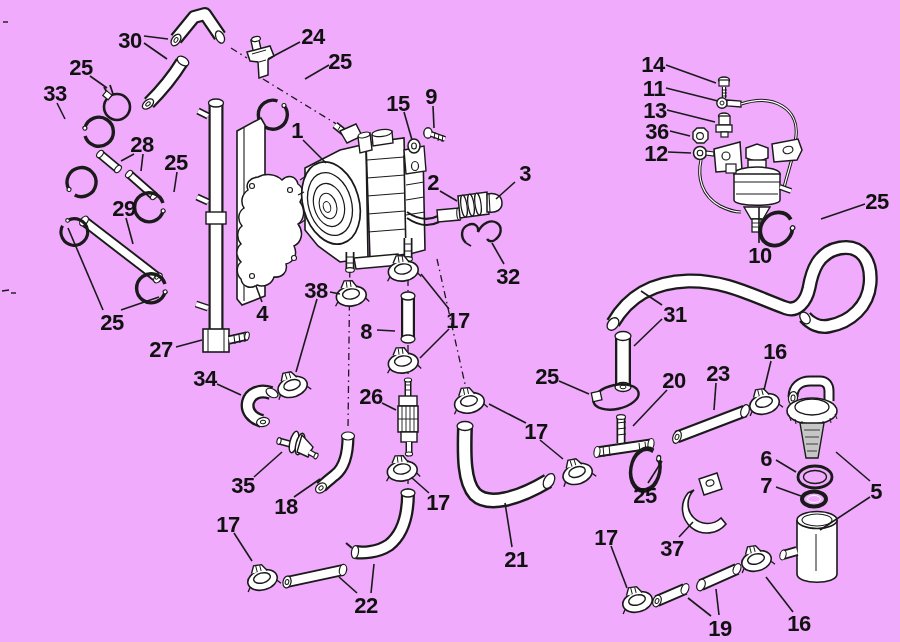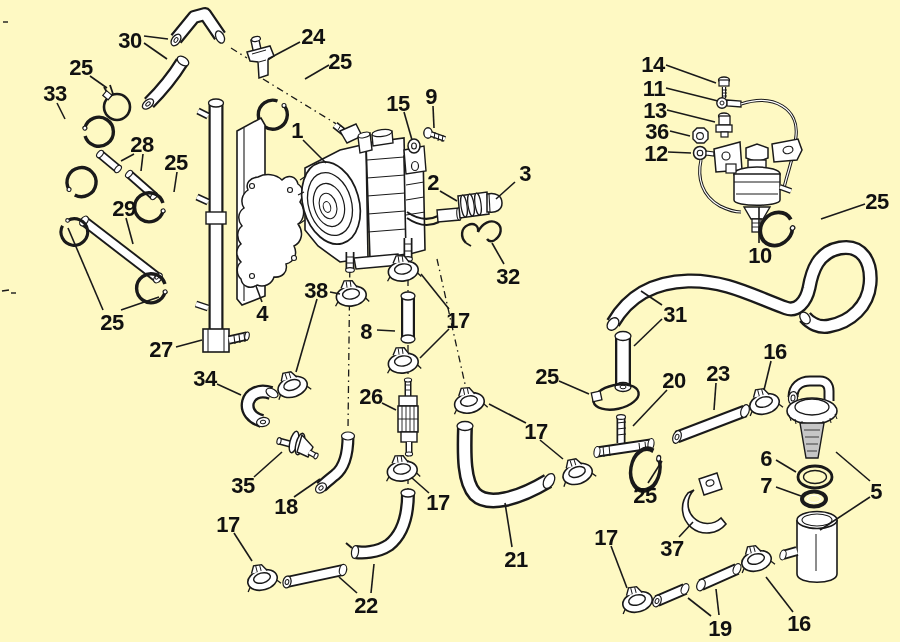--- a/index.html
+++ b/index.html
@@ -1,16 +1,16 @@
 <!DOCTYPE html>
 <html><head>
 <meta charset="utf-8">
 <style>
   html,body{margin:0;padding:0;background:#fff;}
-  #stage{position:relative;width:900px;height:642px;background:#fef9c3;overflow:hidden;
+  #stage{position:relative;width:900px;height:642px;background:#f0abfc;overflow:hidden;
          font-family:"Liberation Sans", sans-serif;text-align:center;}
   svg{display:block;}
   .tubeB{stroke:#1a1a1a;fill:none;}
   .tubeW{stroke:#ffffff;fill:none;}
   .ln{stroke:#1a1a1a;fill:none;}
   .wh{fill:#ffffff;stroke:#1a1a1a;}
   .callout{font-family:"Liberation Sans", sans-serif;font-weight:700;font-size:22px;fill:#111;letter-spacing:-0.5px;}
   .leader{stroke:#1a1a1a;stroke-width:1.6;}
   .dash{stroke:#1a1a1a;stroke-width:1.3;fill:none;stroke-dasharray:7 4 1.5 4;}
 </style>

